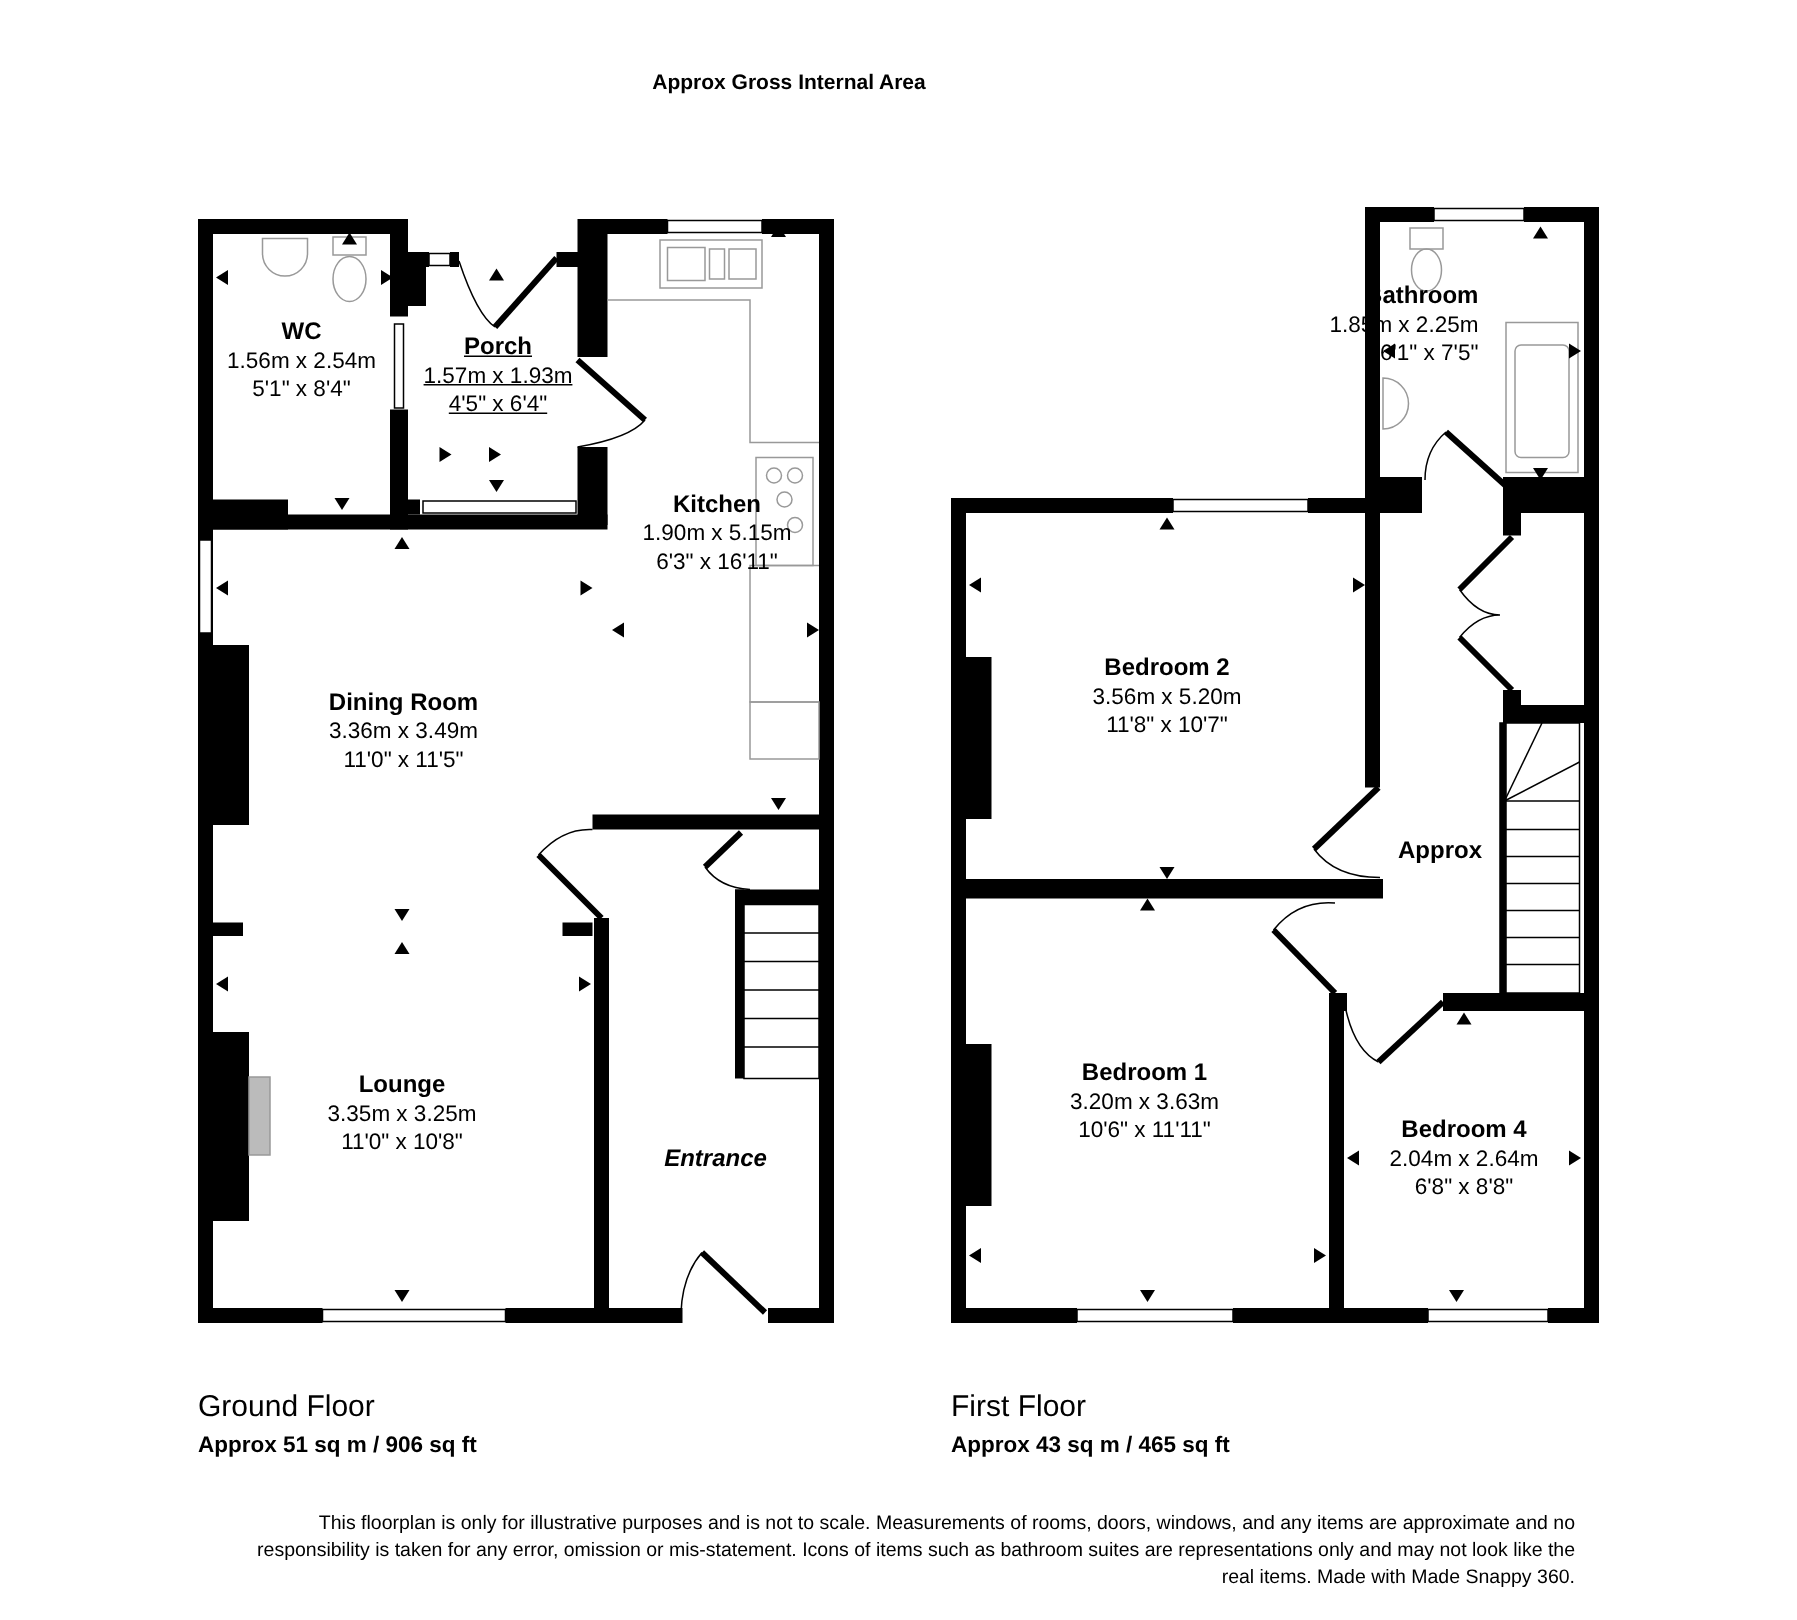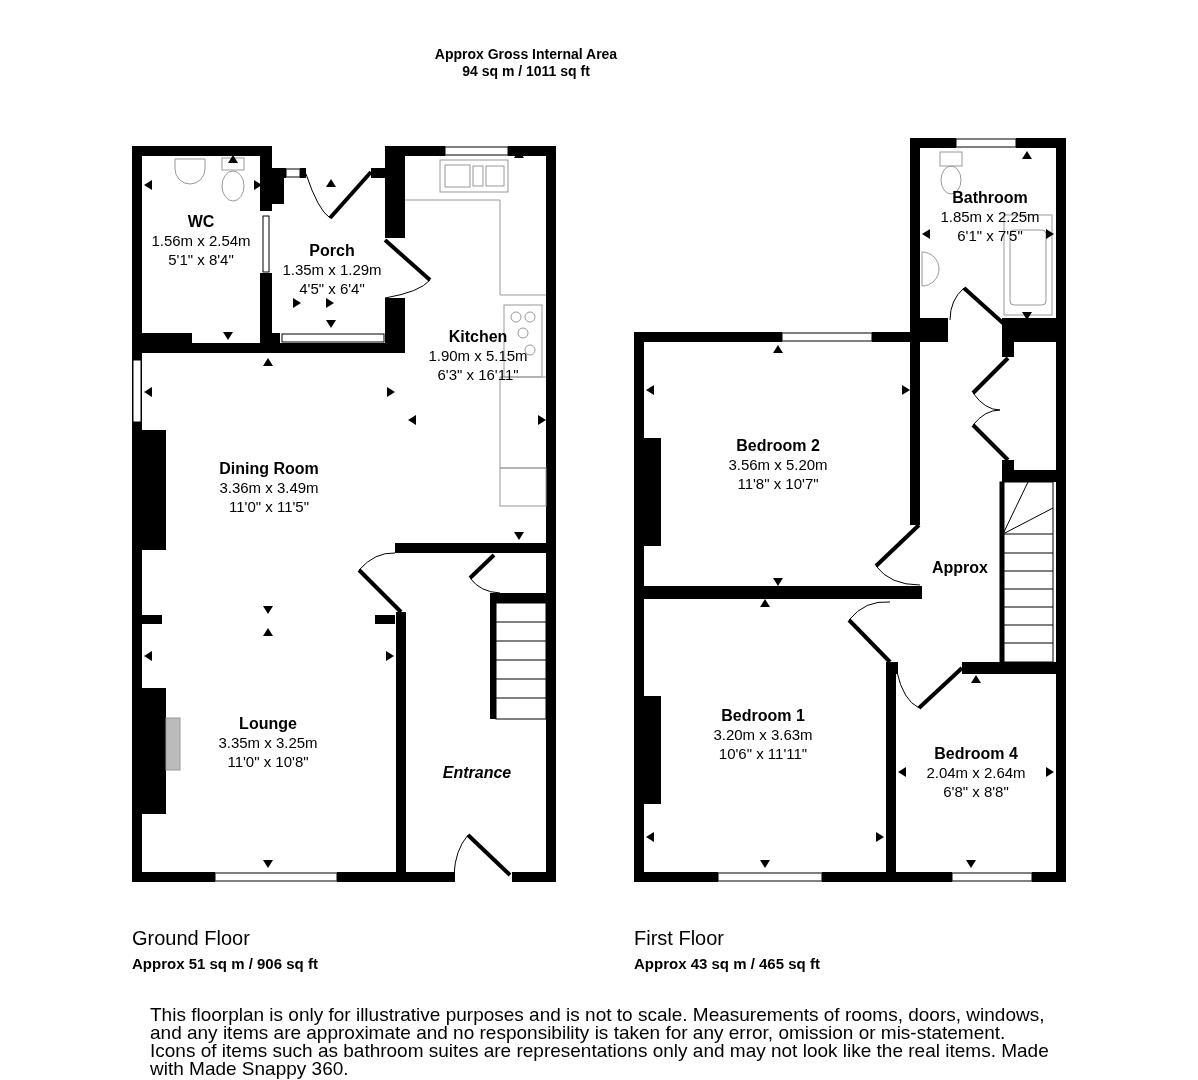--- a/index.html
+++ b/index.html
@@ -5,28 +5,27 @@
   html, body { margin: 0; padding: 0; background: #ffffff; }
   body { width: 1198px; height: 1080px; position: relative; overflow: hidden;
          font-family: "Liberation Sans", sans-serif; color: #000; }
   .abs { position: absolute; }
   .header { left: 0; width: 1052px; top: 46px; text-align: center; font-weight: bold; font-size: 14px; line-height: 17px; }
   svg.plan { position: absolute; left: 0; top: 0; }
   .room { position: absolute; text-align: center; font-size: 15px; line-height: 19px; white-space: nowrap; transform: translateX(-50%); }
   .room .name { font-weight: bold; font-size: 16px; }
   .floor-title { font-size: 20px; line-height: 26px; }
   .floor-area { font-weight: bold; font-size: 15px; line-height: 18px; margin-top: 4px; }
-  .disclaimer { left: 150px; width: 900px; top: 1006px; text-align: left; font-size: 19px; line-height: 18px; }
+  .disclaimer { left: 150px; width: 900px; top: 1006px; text-align: right; font-size: 13px; line-height: 18px; }
 </style>
 </head>
 <body>
 
 <div class="abs header">
   <div>Approx Gross Internal Area</div>
-  <div>94 sq m / 1011 sq ft</div>
 </div>
 
 <svg class="plan" width="1198" height="1080" viewBox="0 0 1198 1080">
   <defs>
     <g id="tri-up">
         <polygon points="-5,4 5,4 0,-5" fill="#000"></polygon>
       </g>
   </defs>
 
   <g fill="#000">
@@ -246,23 +245,23 @@
     <polygon points="1046,767 1046,777 1054,772"></polygon>
     <polygon points="966,860 976,860 971,868"></polygon>
   </g>
 </svg>
 
 <div class="room" style="left:201px; top:212px;">
   <div class="name">WC</div>
   <div>1.56m x 2.54m</div>
   <div>5'1" x 8'4"</div>
 </div>
-<div class="room" style="left:332px; top:241px;">
+<div class="room" style="left:332px; top:222px;text-decoration:underline;">
   <div class="name">Porch</div>
-  <div>1.35m x 1.29m</div>
+  <div>1.57m x 1.93m</div>
   <div>4'5" x 6'4"</div>
 </div>
 <div class="room" style="left:478px; top:327px;">
   <div class="name">Kitchen</div>
   <div>1.90m x 5.15m</div>
   <div>6'3" x 16'11"</div>
 </div>
 <div class="room" style="left:269px; top:459px;">
   <div class="name">Dining Room</div>
   <div>3.36m x 3.49m</div>
@@ -270,21 +269,21 @@
 </div>
 <div class="room" style="left:268px; top:714px;">
   <div class="name">Lounge</div>
   <div>3.35m x 3.25m</div>
   <div>11'0" x 10'8"</div>
 </div>
 <div class="room" style="left:477px; top:763px;font-style:italic;">
   <div class="name">Entrance</div>
 </div>
 
-<div class="room" style="left:990px; top:188px;">
+<div class="room" style="left:936px; top:188px;text-align:right;">
   <div class="name">Bathroom</div>
   <div>1.85m x 2.25m</div>
   <div>6'1" x 7'5"</div>
 </div>
 <div class="room" style="left:778px; top:436px;">
   <div class="name">Bedroom 2</div>
   <div>3.56m x 5.20m</div>
   <div>11'8" x 10'7"</div>
 </div>
 <div class="room" style="left:960px; top:558px;">

